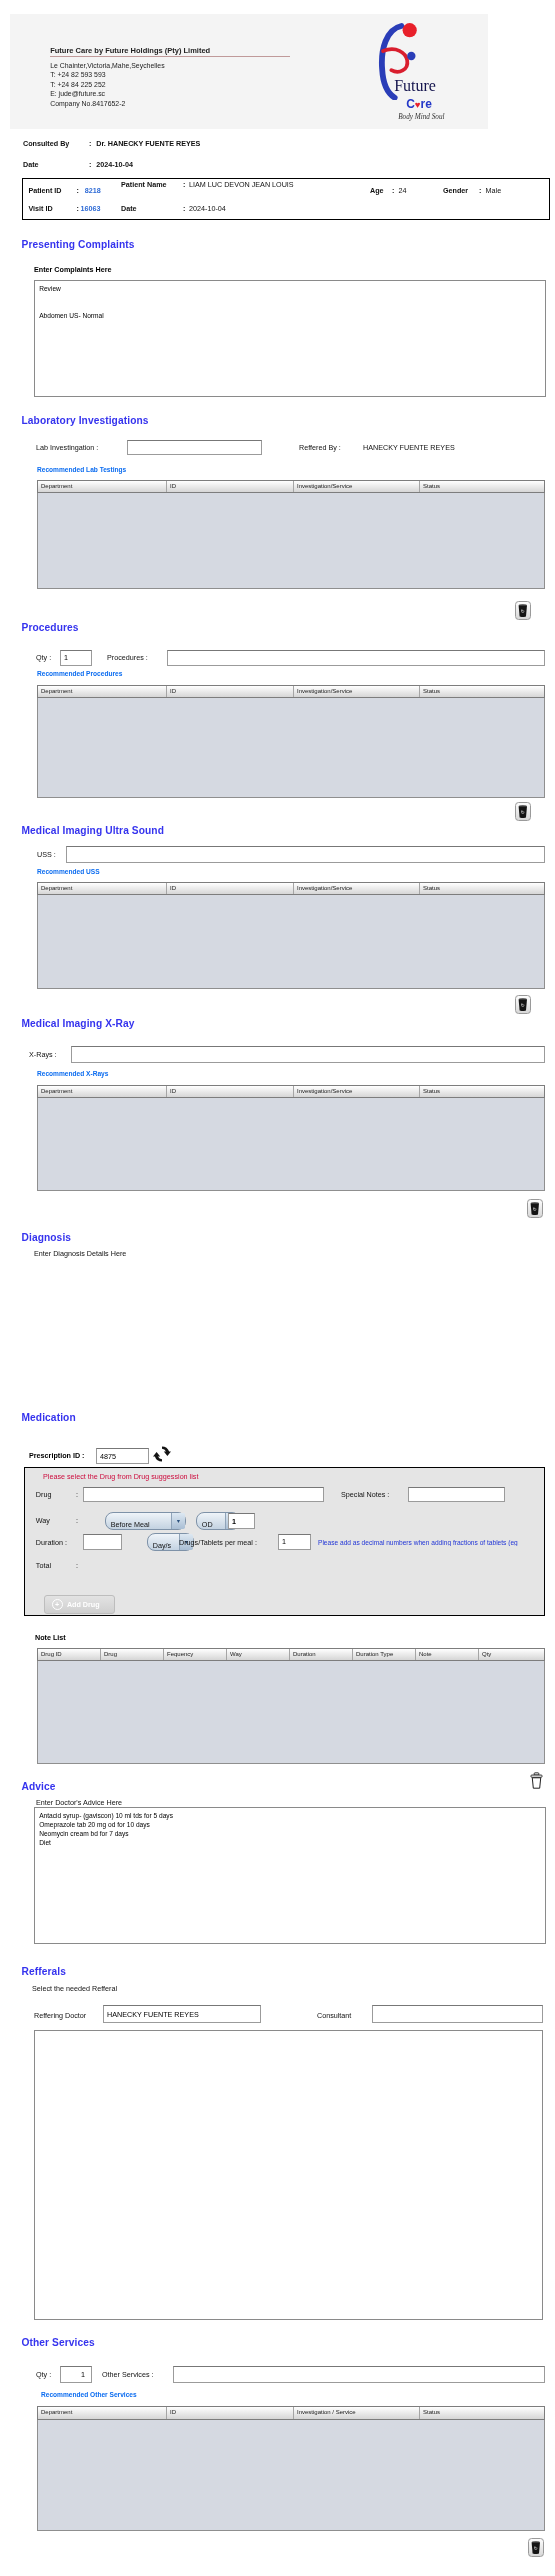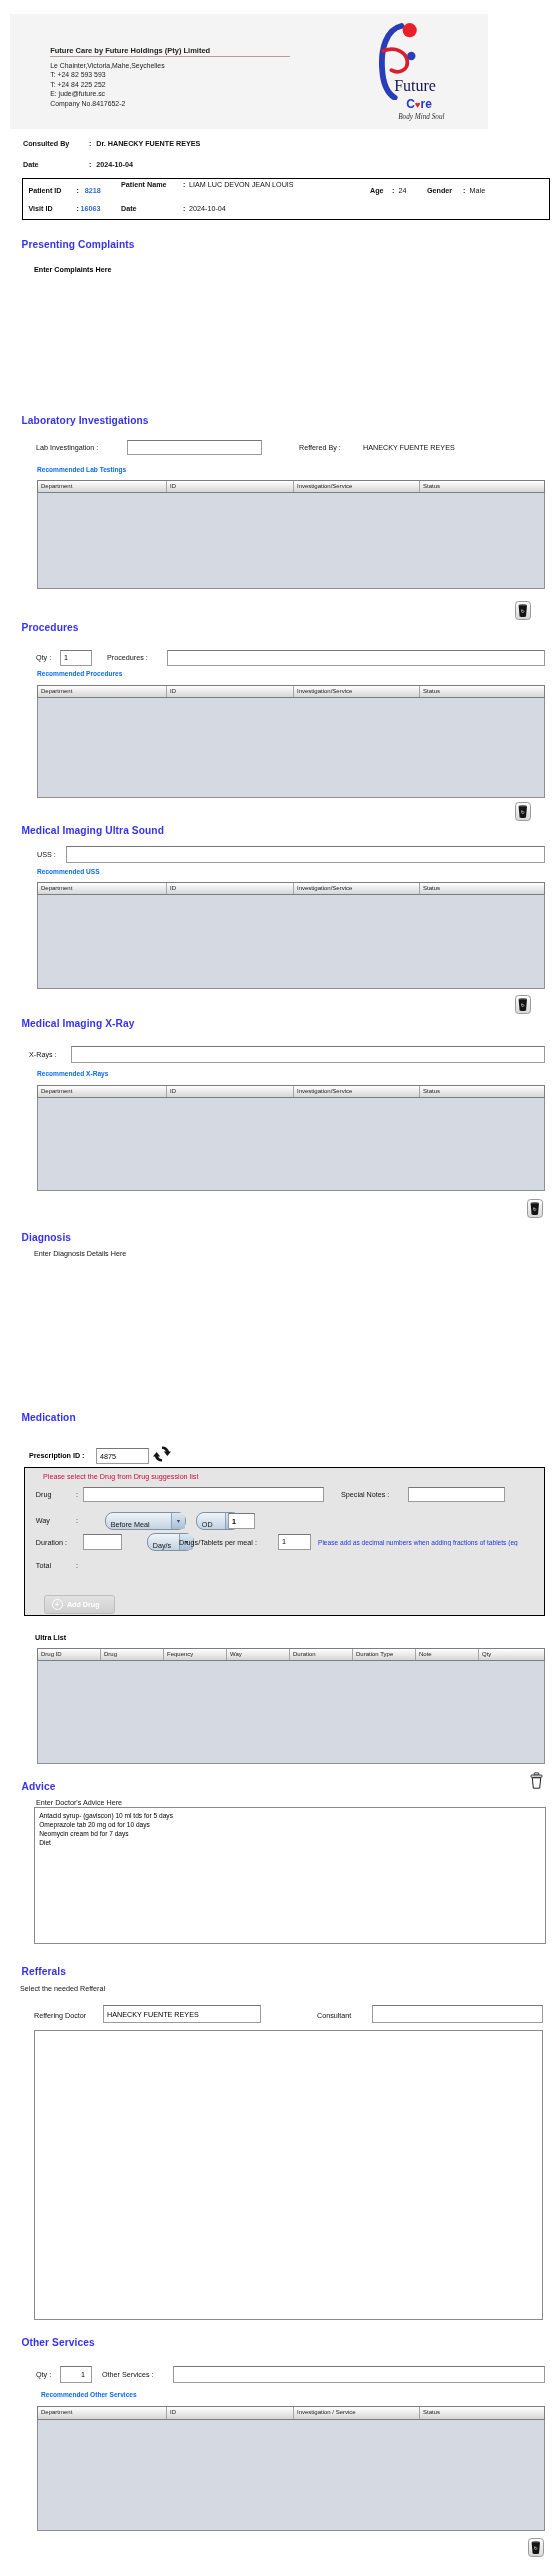--- a/index.html
+++ b/index.html
@@ -92,39 +92,43 @@
     <div class="abs" style="left:98px;top:1px;font-size:7.2px;display:flex;">
       <span style="width:62px;font-weight:bold;">Patient Name</span>
         <span style="font-weight:bold;">:</span>
         <span style="margin-left:3.6px;">LIAM LUC DEVON JEAN LOUIS</span>
     </div>
     <div class="abs" style="left:347px;top:6.6px;font-size:7.2px;display:flex;">
       <span style="font-weight:bold;">Age</span>
         <span style="font-weight:bold;margin-left:8.4px;">:</span>
         <span style="margin-left:4.2px;">24</span>
     </div>
-    <div class="abs" style="left:404px;top:6.6px;font-size:7.2px;display:flex;">
+    <div class="abs" style="left:420px;top:6.6px;font-size:7.2px;display:flex;">
       <span style="font-weight:bold;">Gender</span>
         <span style="font-weight:bold;margin-left:10.8px;">:</span>
         <span style="margin-left:4.2px;">Male</span>
     </div>
     <div class="abs" style="left:5.4px;top:25px;font-size:7.2px;display:flex;">
       <span style="width:48px;font-weight:bold;">Visit ID</span>
         <span style="font-weight:bold;">:</span>
         <span class="blue-id" style="margin-left:1.8px;">16063</span>
     </div>
     <div class="abs" style="left:98px;top:25px;font-size:7.2px;display:flex;">
       <span style="width:62px;font-weight:bold;">Date</span>
         <span style="font-weight:bold;">:</span>
         <span style="margin-left:3.6px;">2024-10-04</span>
     </div>
   </div>
 
   <div class="abs h1" style="left:21.5px;top:239px;">Presenting Complaints</div>
   <div class="abs boldlbl" style="left:34px;top:265px;">Enter Complaints Here</div>
+  <textarea class="abs box" style="left: 34px; top: 280px; width: 512px; height: 117px;">Review
+
+
+Abdomen US- Normal</textarea>
 
   <div class="abs h1" style="left:21.5px;top:415px;">Laboratory  Investigations</div>
   <div class="abs lbl" style="left:36px;top:443px;">Lab Investingation :</div>
   <input class="abs inp" style="left: 127px; top: 440px; width: 135px; height: 15px;" value="">
   <div class="abs lbl" style="left:299px;top:443px;">Reffered By :</div>
   <div class="abs lbl" style="left:363px;top:443px;">HANECKY FUENTE REYES</div>
   <div class="abs link" style="left:37px;top:466px;">Recommended Lab Testings</div>
   <div class="abs" style="left:37px;top:480px;width:508px;">
     <div class="tblh">
       <span class="c1">Department</span>
@@ -253,21 +257,21 @@
 
     <div class="abs lbl" style="left:10.8px;top:93px;">Total</div>
     <div class="abs lbl" style="left:51px;top:93px;">:</div>
 
     <div class="abs addbtn" style="left:18.5px;top:127px;width:71px;height:18.5px;">
       <span class="pluscir">+</span>
       <span>Add Drug</span>
     </div>
   </div>
 
-  <div class="abs boldlbl" style="left:35px;top:1633px;">Ultra List</div>
+  <div class="abs boldlbl" style="left:35px;top:1633px;">Note List</div>
   <div class="abs" style="left:37px;top:1648px;width:508px;">
     <div class="tblh">
       <span class="c8">Drug ID</span>
         <span class="c8">Drug</span>
         <span class="c8">Fequency</span>
         <span class="c8">Way</span>
         <span class="c8">Duration</span>
         <span class="c8">Duration Type</span>
         <span class="c8">Note</span>
         <span class="c8l">Qty</span>
@@ -283,21 +287,21 @@
     </svg>
   </div>
   <div class="abs h1" style="left:21.5px;top:1781px;">Advice</div>
   <div class="abs sublbl" style="left:36px;top:1798px;">Enter Doctor's Advice Here</div>
   <textarea class="abs box" style="left: 34px; top: 1807px; width: 512px; height: 137px;">Antacid syrup- (gaviscon) 10 ml tds for 5 days
 Omeprazole tab 20 mg od for 10 days
 Neomycin cream bd for 7 days
 Diet</textarea>
 
   <div class="abs h1" style="left:21.5px;top:1966px;">Refferals</div>
-  <div class="abs sublbl" style="left:20px;top:1984px;">Select the needed Refferal</div>
+  <div class="abs sublbl" style="left:32px;top:1984px;">Select the needed Refferal</div>
   <div class="abs lbl" style="left:34px;top:2011px;">Reffering Doctor</div>
   <input class="abs inp" style="left: 103px; top: 2005px; width: 158px; height: 18px;" value="HANECKY FUENTE REYES">
   <div class="abs lbl" style="left:317px;top:2011px;">Consultant</div>
   <input class="abs inp" style="left: 372px; top: 2005px; width: 171px; height: 18px;" value="">
   <div class="abs" style="left:34px;top:2030px;width:509px;height:290px;border:0.6px solid #8a8a8a;background:#fff;box-sizing:border-box;"></div>
 
   <div class="abs h1" style="left:21.5px;top:2337px;">Other Services</div>
   <div class="abs lbl" style="left:36px;top:2370px;">Qty :</div>
   <input class="abs inp" style="left: 60px; top: 2366px; width: 32px; height: 16.7px; text-align: right; padding-right: 6px;" value="1">
   <div class="abs lbl" style="left:102px;top:2370px;">Other Services :</div>

